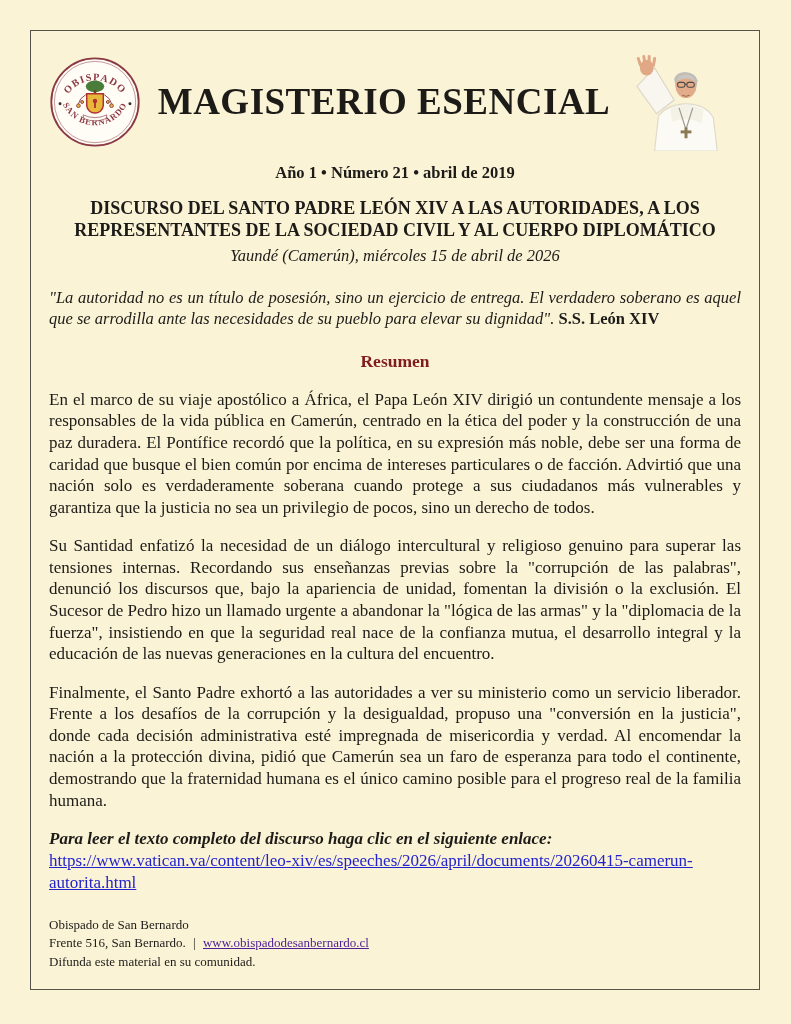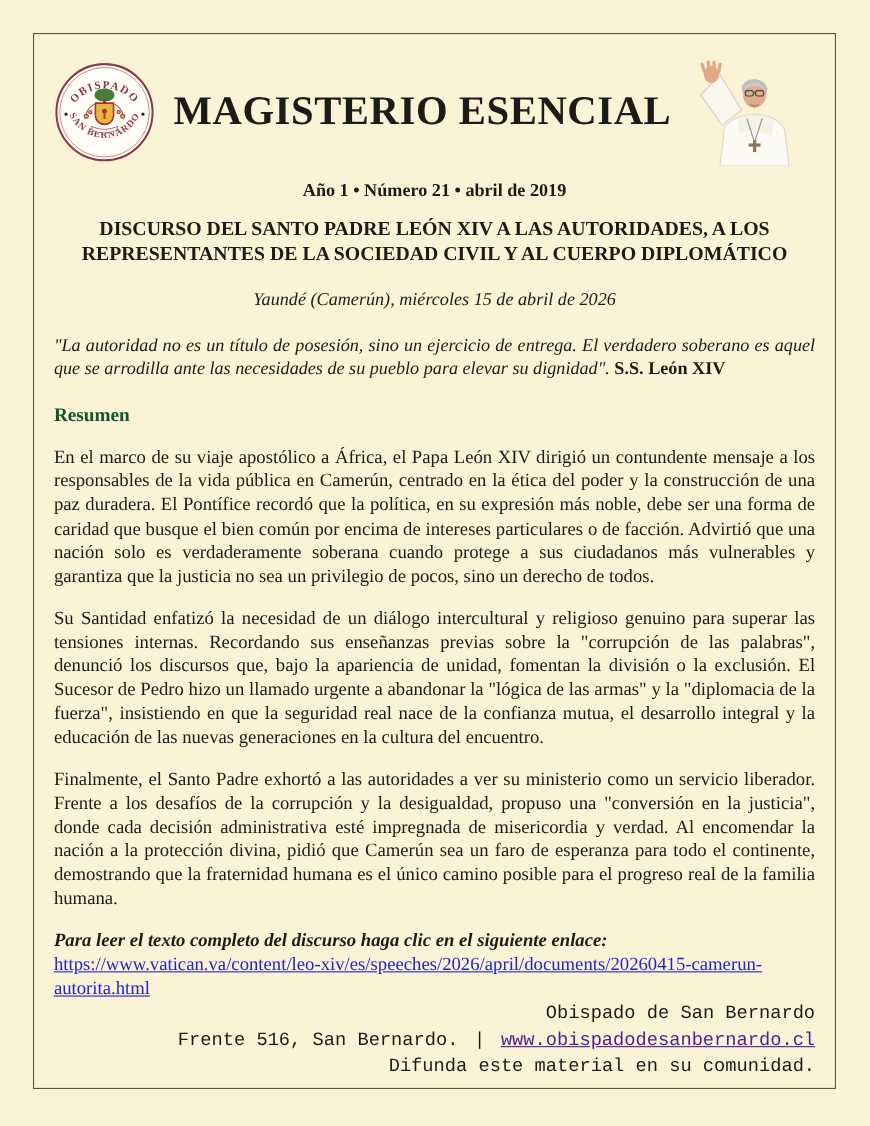--- a/index.html
+++ b/index.html
@@ -45,67 +45,66 @@
     font-weight:bold;
     font-size:16.5px;
     margin-top:12px;
   }
   
   .doc-title {
     text-align:center;
     font-weight:bold;
     font-size:18px;
     line-height:1.22;
-    margin:15px auto 16px;
+    margin:15px auto 0;
     max-width:680px;
   }
   .doc-dateline {
     text-align:center;
     font-style:italic;
     font-size:16.5px;
     margin-top:4px;
   }
   .quote-block {
     margin-top:21px;
     font-size:16.5px;
     line-height:1.3;
     text-align:justify;
   }
   .quote-text { font-style:italic; }
   .quote-attr { font-weight:bold; }
   .section-heading {
-    text-align:left;
+    text-align:center;
     font-weight:bold;
     font-size:17.5px;
-    color:#14532d;
+    color:#7f1d1d;
     margin-top:21px;
   }
   .body-paragraph {
     margin-top:17px;
     font-size:17px;
     line-height:1.27;
     text-align:justify;
   }
   .link-block { margin-top:17px; font-size:17px; line-height:1.3; }
   .link-label { font-weight:bold; display:block;font-style:italic; }
   .doc-link {
     color:#2323cc;
     text-decoration:underline;
     overflow-wrap:break-word;
     word-break:break-word;
     cursor:pointer;
   }
   
   .footer {
     margin-top:auto;
-    text-align:right;
-    font-size:17px;
+    text-align:left;
+    font-size:13px;
     line-height:1.42;
     padding-bottom:4px;
-    font-family:Liberation Mono, monospace;
   }
   .footer-link {
     color:#4c1d95;
     text-decoration:underline;
     cursor:pointer;
   }
   .footer-sep { color:#1c1b18; padding:0 4px; }
 </style>
 </head>
 <body>

